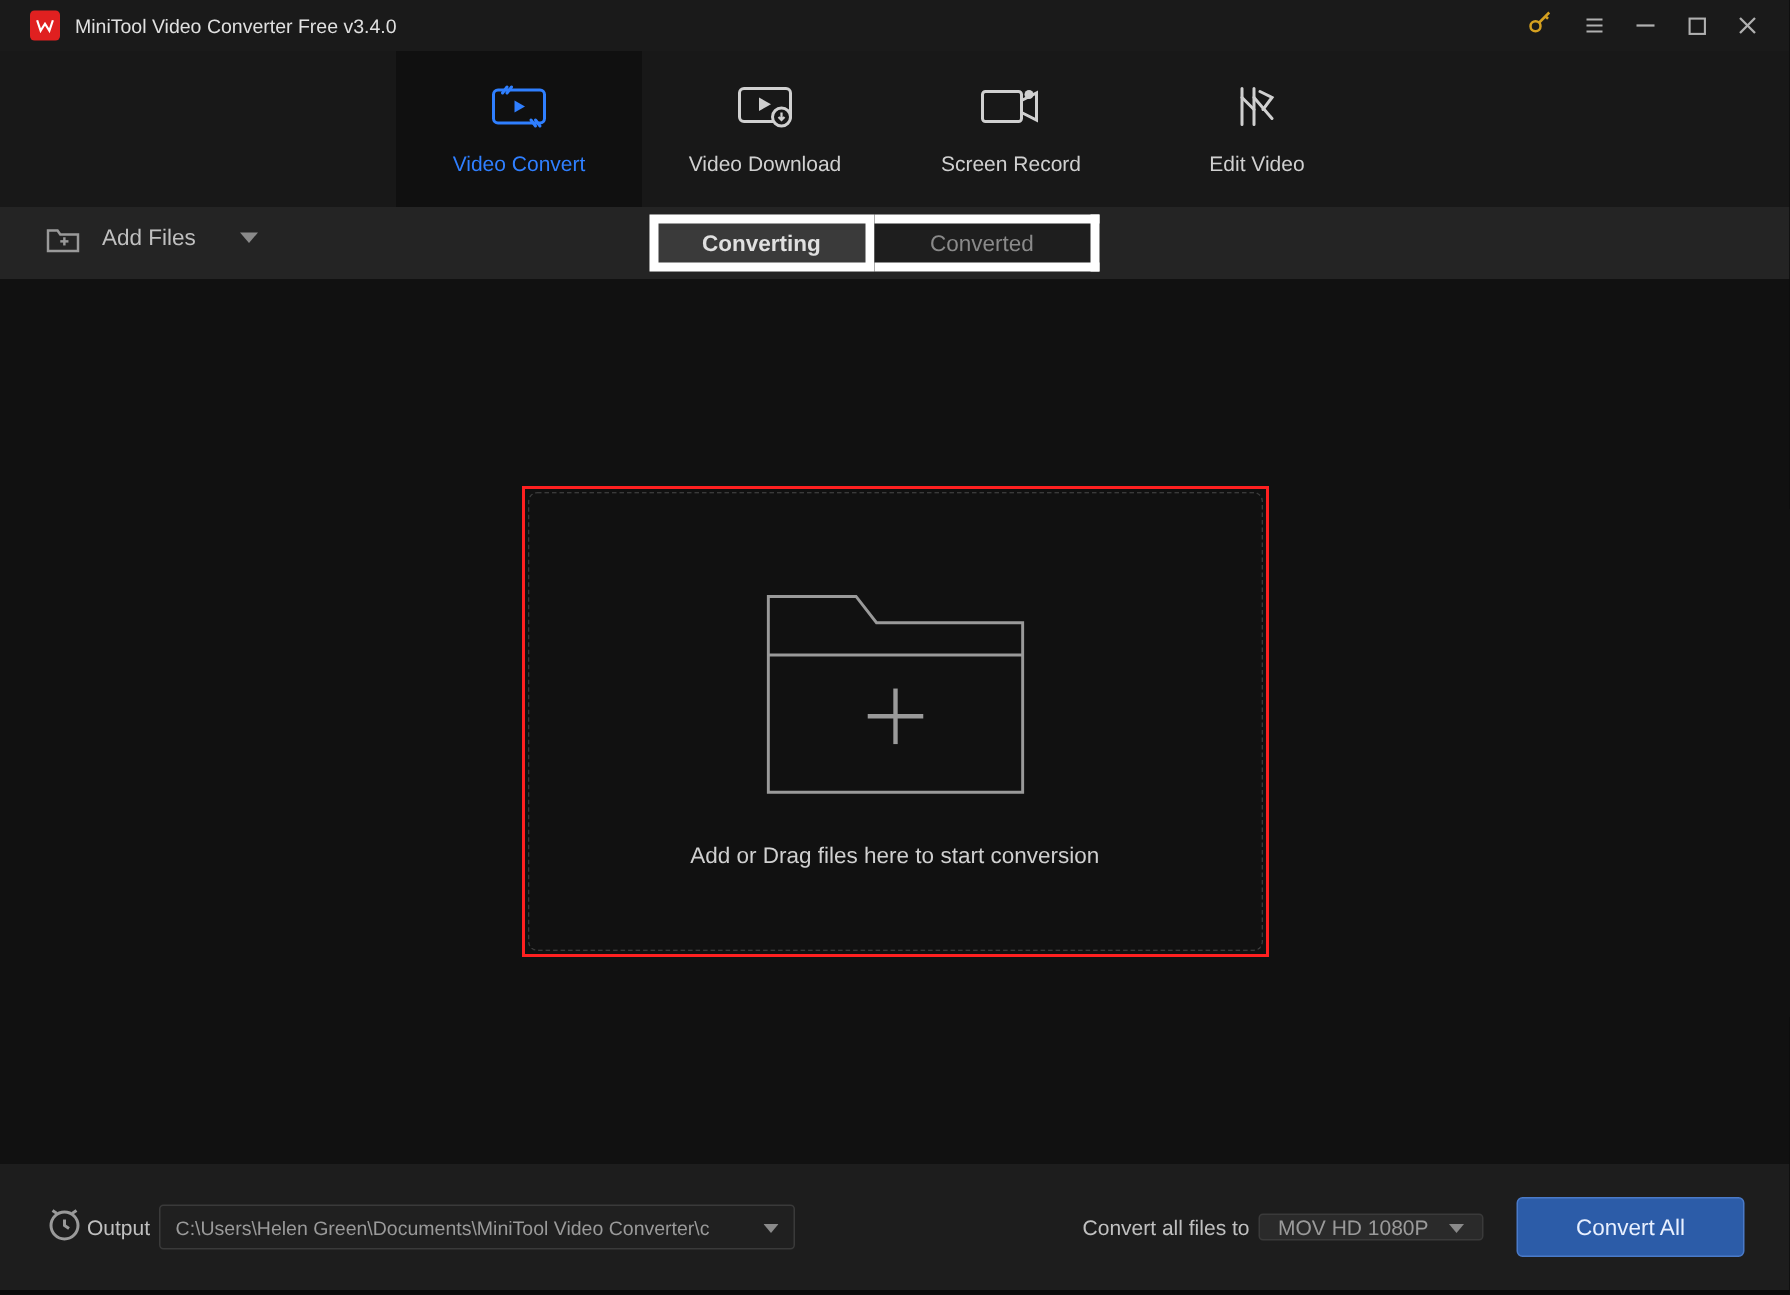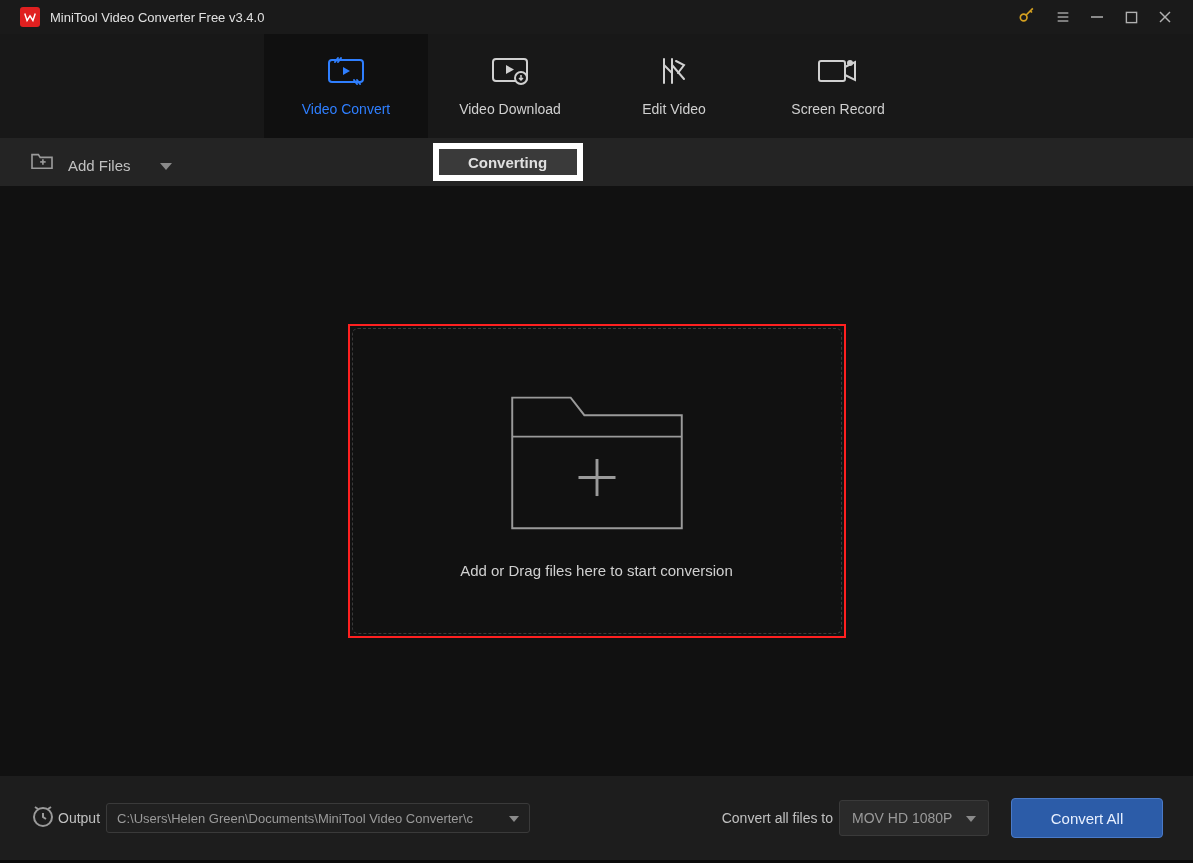--- a/index.html
+++ b/index.html
@@ -14,42 +14,42 @@
 .win-btn { width: 16px; height: 16px; display: flex; align-items: center; justify-content: center; color: #b0b0b0; cursor: pointer; }
 
 .tabs-row { height: 104px; background: #181818; display: flex; align-items: stretch; padding-left: 264px; }
 .main-tab { width: 164px; display: flex; flex-direction: column; align-items: center; justify-content: center; gap: 14px; cursor: pointer; }
 .main-tab.active { background: #101010; }
 .main-tab.active .tab-icon, .main-tab.active .tab-label { color: #2f7fff; }
 .tab-icon { color: #d0d0d0; height: 32px; display: flex; align-items: center; }
 .tab-label { font-size: 14px; color: #d0d0d0; }
 
 .toolbar { height: 48px; background: #242424; display: flex; align-items: center; padding: 0 30px; }
-.add-files { display: flex; align-items: flex-end; gap: 14px; cursor: pointer; color: #c0c0c0; font-size: 15px; }
+.add-files { display: flex; align-items: flex-start; gap: 14px; cursor: pointer; color: #c0c0c0; font-size: 15px; }
 .add-files .folder-plus { width: 24px; height: 20px; }
 .dropdown-chevron { margin-left: 14px; }
 .sub-tabs { display: flex; margin-left: 260px; }
 .sub-tab { width: 150px; height: 38px; background: #1e1e1e; display: flex; align-items: center; justify-content: center; font-size: 15px; color: #8a8a8a; border: 6px solid #ffffff; cursor: pointer; }
 .sub-tab.active { background: #3a3a3a; color: #e0e0e0; font-weight: 600; }
 .sub-tab + .sub-tab { border-left: none; }
 
 .content { height: 590px; background: #111111; display: flex; align-items: center; justify-content: center; }
 .dropzone { width: 498px; height: 314px; border: 2px solid #ff2020; border-radius: 0; display: flex; flex-direction: column; align-items: center; justify-content: center; gap: 26px; cursor: pointer; position: relative; }
 .dropzone::before { content: ""; position: absolute; inset: 2px; border: 1px dashed #3a3a3a; border-radius: 6px; pointer-events: none; }
 .folder-big { width: 186px; height: 152px; }
 .drop-text { font-size: 15px; color: #d0d0d0; }
 
 .footer { height: 84px; background: #1d1d1d; display: flex; align-items: center; padding: 0 30px; gap: 6px; }
 .clock-icon { color: #9a9a9a; }
 .output-label { font-size: 14px; color: #c0c0c0; margin-left: -4px; }
 .path-select { width: 424px; height: 30px; background: #202020; border: 1px solid #3a3a3a; border-radius: 3px; display: flex; align-items: center; padding: 0 10px; font-size: 13px; color: #9a9a9a; cursor: pointer; justify-content: space-between; }
 .path-select span:first-child { white-space: nowrap; overflow: hidden; }
 .spacer { flex: 1; }
 .convert-label { font-size: 14px; color: #c0c0c0; }
-.format-select { width: 150px; height: 36px; background: #2a2a2a; border: 1px solid #3a3a3a; border-radius: 3px; display: flex; align-items: center; padding: 0 12px; font-size: 14px; color: #9a9a9a; cursor: pointer; justify-content: space-between; }
+.format-select { width: 150px; height: 18px; background: #2a2a2a; border: 1px solid #3a3a3a; border-radius: 3px; display: flex; align-items: center; padding: 0 12px; font-size: 14px; color: #9a9a9a; cursor: pointer; justify-content: space-between; }
 .convert-all-btn { width: 152px; height: 40px; background: #2c5ca8; border: 1px solid #4a7ac8; border-radius: 4px; display: flex; align-items: center; justify-content: center; font-size: 15px; color: #e8f0ff; font-weight: 400; cursor: pointer; margin-left: 16px; }
 </style>
 </head>
 <body>
 
 <div class="titlebar">
   <div class="app-logo">
     <svg viewBox="0 0 24 24" fill="none" stroke="#fff" stroke-width="2.5">
         <path d="M3 6l4 12 5-8 5 8 4-12"></path>
       </svg>
@@ -106,37 +106,37 @@
           <rect x="2" y="3" width="34" height="22" rx="3"></rect>
           <polygon points="15,9 15,18 23,13.5" fill="currentColor" stroke="none"></polygon>
           <circle cx="30" cy="22" r="6" fill="#181818"></circle>
           <path d="M30 19v5m-2-2l2 2 2-2" stroke-width="1.5"></path>
         </svg>
     </span>
     <span class="tab-label">Video Download</span>
   </div>
   <div class="main-tab">
     <span class="tab-icon">
+      <svg width="42" height="28" viewBox="0 0 42 28" fill="none" stroke="currentColor" stroke-width="2">
+          <rect x="2" y="4" width="26" height="20" rx="2"></rect>
+          <path d="M28 10l10-5v18l-10-5"></path>
+          <circle cx="33" cy="6" r="3" fill="currentColor" stroke="none"></circle>
+        </svg>
+    </span>
+    <span class="tab-label">Screen Record</span>
+  </div>
+  <div class="main-tab">
+    <span class="tab-icon">
       <svg width="32" height="32" viewBox="0 0 32 32" fill="none" stroke="currentColor" stroke-width="2">
           <path d="M6 4v24M14 4v24" stroke-linecap="round"></path>
           <path d="M6 10l8 8M14 10l12 14" stroke-linecap="round"></path>
           <path d="M18 6l8 4-6 8" stroke-linecap="round"></path>
         </svg>
     </span>
     <span class="tab-label">Edit Video</span>
-  </div>
-  <div class="main-tab">
-    <span class="tab-icon">
-      <svg width="42" height="28" viewBox="0 0 42 28" fill="none" stroke="currentColor" stroke-width="2">
-          <rect x="2" y="4" width="26" height="20" rx="2"></rect>
-          <path d="M28 10l10-5v18l-10-5"></path>
-          <circle cx="33" cy="6" r="3" fill="currentColor" stroke="none"></circle>
-        </svg>
-    </span>
-    <span class="tab-label">Screen Record</span>
   </div>
 </div>
 
 <div class="toolbar">
   <div class="add-files">
     <span>
       <svg class="folder-plus" viewBox="0 0 26 22" fill="none" stroke="#9a9a9a" stroke-width="1.8">
           <path d="M2 4h7l2 3h13v12H2z"></path>
           <line x1="11" y1="12" x2="17" y2="12"></line>
           <line x1="14" y1="9" x2="14" y2="15"></line>
@@ -145,20 +145,23 @@
     <span>Add Files</span>
     <span class="dropdown-chevron">
       <svg width="14" height="10" viewBox="0 0 14 10" fill="#8a8a8a">
           <polygon points="1,2 13,2 7,9"></polygon>
         </svg>
     </span>
   </div>
   <div class="sub-tabs">
     <div class="sub-tab active">
       <span>Converting</span>
+    </div>
+    <div class="sub-tab">
+      <span>Converted</span>
     </div>
   </div>
 </div>
 
 <div class="content">
   <div class="dropzone">
     <svg class="folder-big" viewBox="0 0 190 156" fill="none" stroke="#9a9a9a" stroke-width="2">
       <path d="M8 14 h60 l14 18 h100 v116 H8 z"></path>
       <line x1="8" y1="54" x2="182" y2="54"></line>
       <line x1="76" y1="96" x2="114" y2="96" stroke-width="3"></line>

